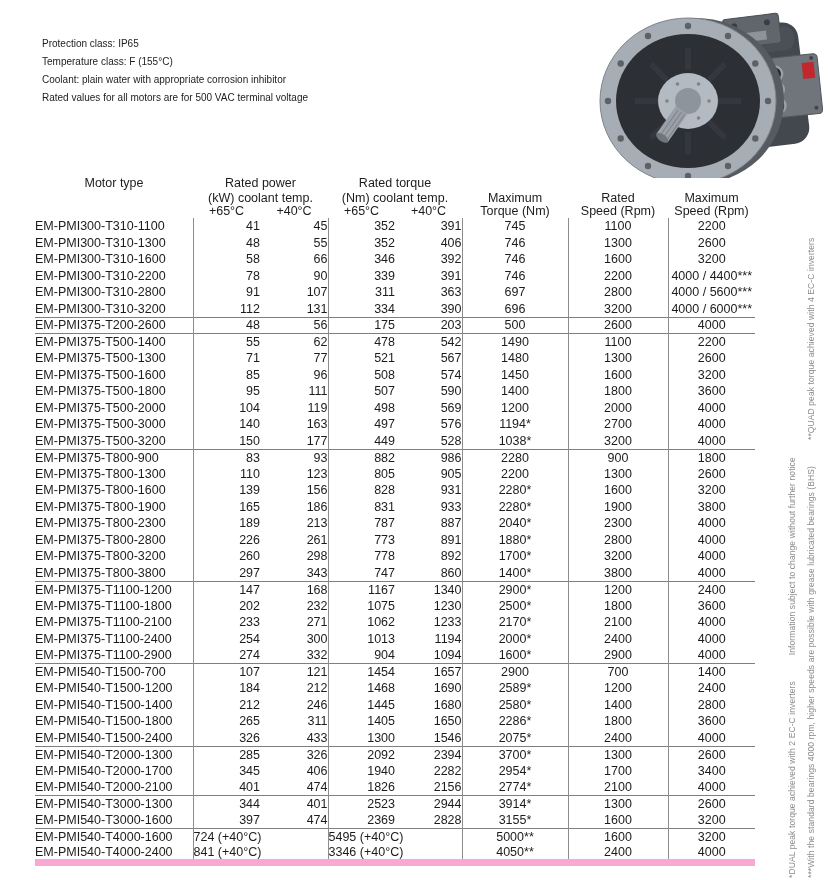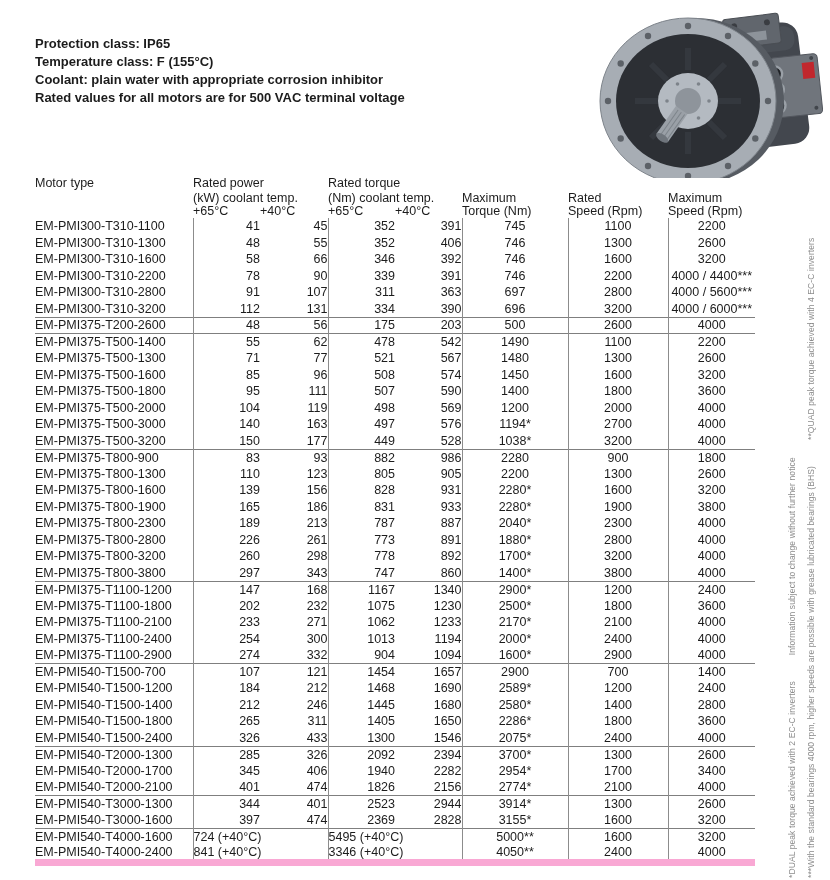--- a/index.html
+++ b/index.html
@@ -1,33 +1,33 @@
 <!DOCTYPE html>
 <html><head>
 <meta charset="utf-8">
 <style>
   html,body { margin:0; padding:0; background:#ffffff; }
   .page {
     position:relative; width:830px; height:880px; background:#ffffff;
     font-family:"Liberation Sans", sans-serif; color:#1c1c1c; overflow:hidden;
   }
   
-  .intro { position:absolute; left:35px; top:35px; font-size:13px; line-height:18px;font-weight:bold; }
+  .intro { position:absolute; left:42px; top:35px; font-size:10px; line-height:18px; }
   .intro div { white-space:nowrap; }
 
   
   .motor { position:absolute; left:590px; top:8px; width:240px; height:170px; }
 
   
   table.spec {
     position:absolute; left:35px; top:177px; width:720px;
     border-collapse:collapse; table-layout:fixed;
   }
   table.spec th {
-    font-weight:400; font-size:12.5px; text-align:left;
+    font-weight:400; font-size:12.5px; text-align:center;
     padding:0; line-height:13px; vertical-align:top; white-space:nowrap;
   }
   thead tr.h1 { height:15px; }
   thead tr.h2 { height:13px; }
   thead tr.h3 { height:13px; }
   th.grp { padding-left:3px;margin-left:28px; }
   th.padL { padding-left:6px; }
   table.spec td {
     font-size:12.5px; padding:0; line-height:14px; white-space:nowrap;
     vertical-align:middle;

